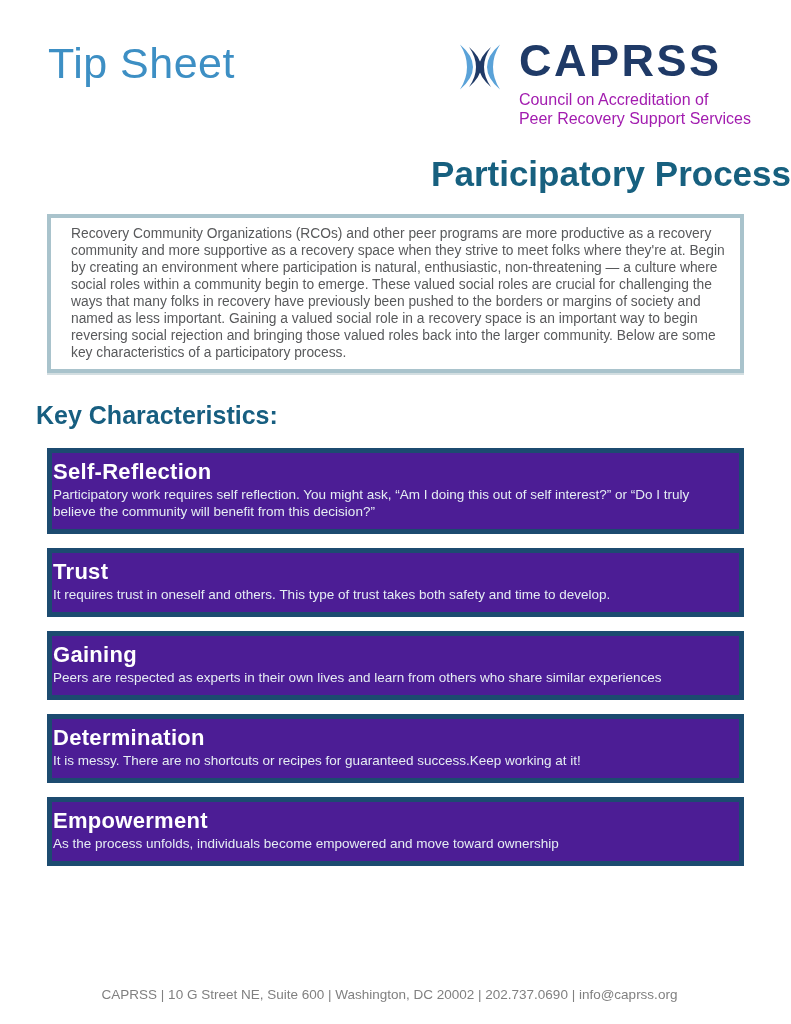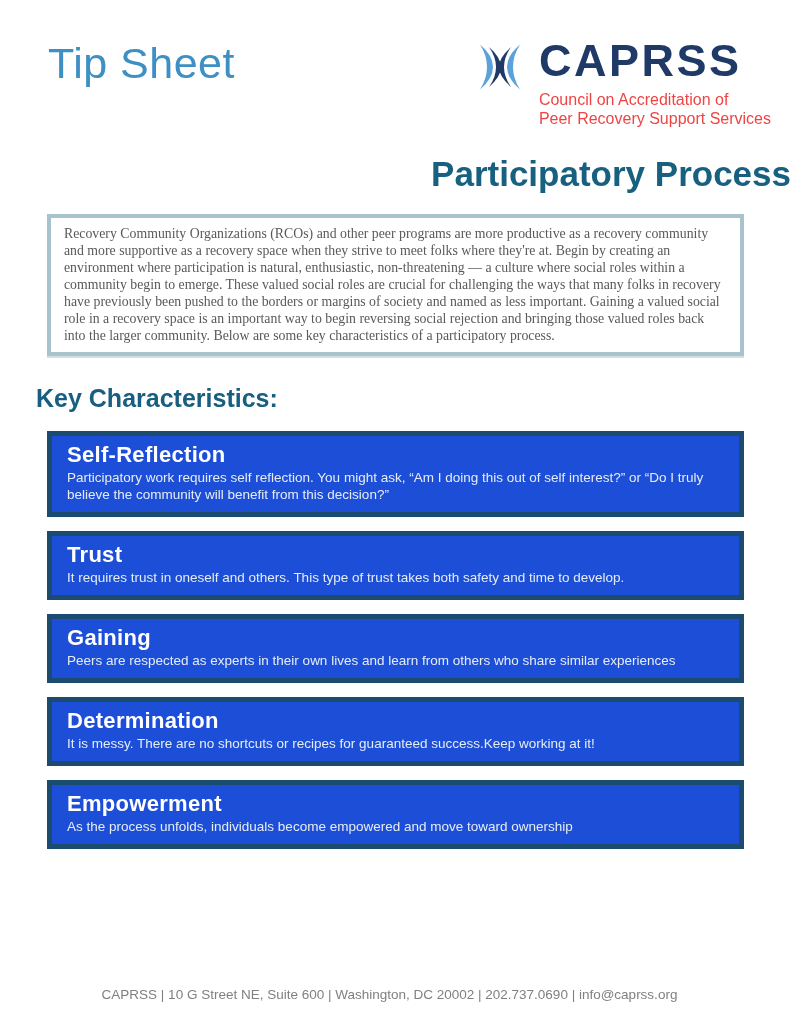--- a/index.html
+++ b/index.html
@@ -10,21 +10,21 @@
     overflow: hidden;
     color: #58595b;
   }
   .page { position: relative; width: 791px; height: 1024px; background: #fff; }
 
   
   .header {
     display: flex;
     justify-content: space-between;
     align-items: flex-start;
-    padding: 36px 20px 0 48px;
+    padding: 36px 40px 0 48px;
   }
   .tip-sheet {
     font-size: 43px;
     font-weight: 400;
     color: #3d8fc4;
     letter-spacing: 0.5px;
     line-height: 1.1;
     padding-top: 4px;
   }
   .logo { display: flex; align-items: flex-start; }
@@ -32,62 +32,61 @@
   .logo-name {
     font-size: 45px;
     font-weight: 700;
     color: #1f3a67;
     letter-spacing: 2.5px;
     line-height: 1.1;
     margin-bottom: 4px;
   }
   .logo-tagline {
     font-size: 16px;
-    color: #ef4444;
+    color: #a21caf;
     line-height: 19px;
     font-weight: 400;
   }
 
   
   .doc-title {
     text-align: right;
     font-size: 35px;
     font-weight: 700;
     color: #17607f;
     margin-top: 26px;
   }
 
   
   .intro-box {
     margin: 20px 47px 0 47px;
     border: 4px solid #a9c3cc;
     box-shadow: 0 2px 0 rgba(130,160,170,0.35);
-    padding: 7px 12px 8px 13px;
-    font-family: Liberation Serif, serif;
+    padding: 7px 12px 8px 20px;
   }
   .intro-box p {
     font-size: 13.8px;
     line-height: 17px;
     color: #58595b;
   }
 
   
   .section-heading {
     margin: 28px 0 0 36px;
     font-size: 25px;
     font-weight: 700;
     color: #175e80;
   }
 
   
   .cards { margin: 18px 47px 0 47px; }
   .card {
     border: 5px solid #1c4b70;
-    background: #1d4ed8;
-    padding: 6px 15px 9px 15px;
+    background: #4c1d95;
+    padding: 6px 15px 9px 1px;
     margin-bottom: 14px;
   }
   .card h3 {
     font-size: 22px;
     font-weight: 700;
     color: #ffffff;
     line-height: 26px;
     letter-spacing: 0.3px;
   }
   .card p {

